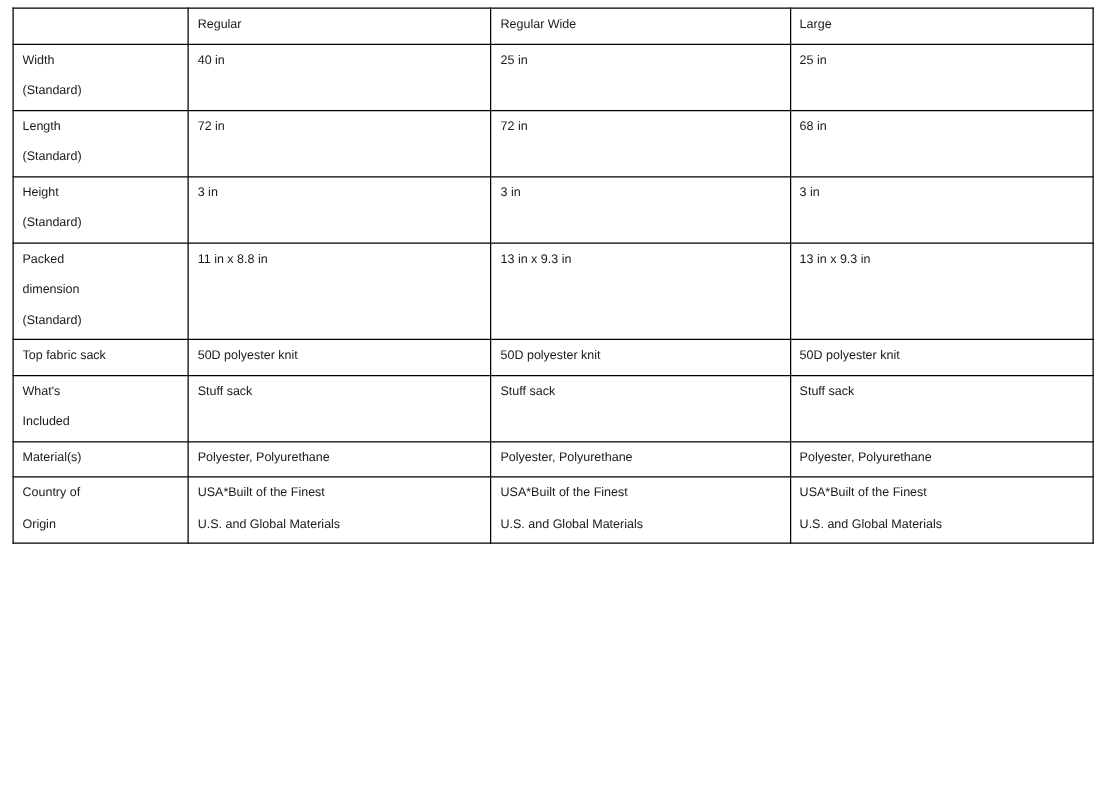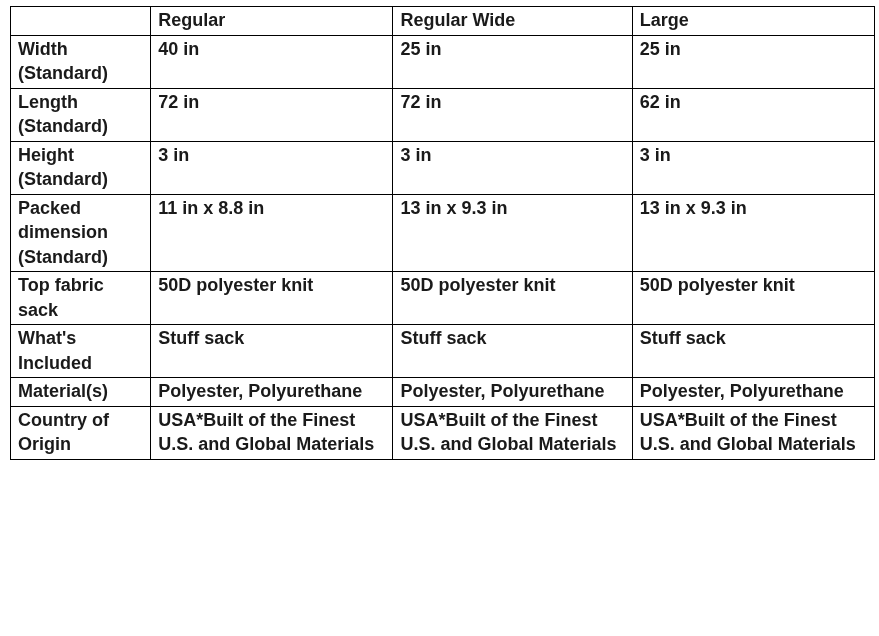--- a/index.html
+++ b/index.html
@@ -14,22 +14,22 @@
     border-collapse: collapse;
     table-layout: fixed;
     width: 865px;
     margin: 6px 0 0 10px;
     background: #ffffff;
   }
   .spec-table td, .spec-table th {
     border: 1px solid #000000;
     vertical-align: top;
     text-align: left;
-    font-weight: bold;
-    font-size: 18px;
+    font-weight: normal;
+    font-size: 10px;
     line-height: 24.5px;
     color: #1a1a1a;
     padding: 1px 7px 2px 7px;
     white-space: pre-line;
     overflow: hidden;
   }
   .col-label  { width: 140px; }
   .col-value  { width: 242px; }
 </style>
 </head>
@@ -56,21 +56,21 @@
 (Standard)</td>
       <td>40 in</td>
       <td>25 in</td>
       <td>25 in</td>
     </tr>
     <tr>
       <td>Length
 (Standard)</td>
       <td>72 in</td>
       <td>72 in</td>
-      <td>62 in</td>
+      <td>68 in</td>
     </tr>
     <tr>
       <td>Height
 (Standard)</td>
       <td>3 in</td>
       <td>3 in</td>
       <td>3 in</td>
     </tr>
     <tr>
       <td>Packed

